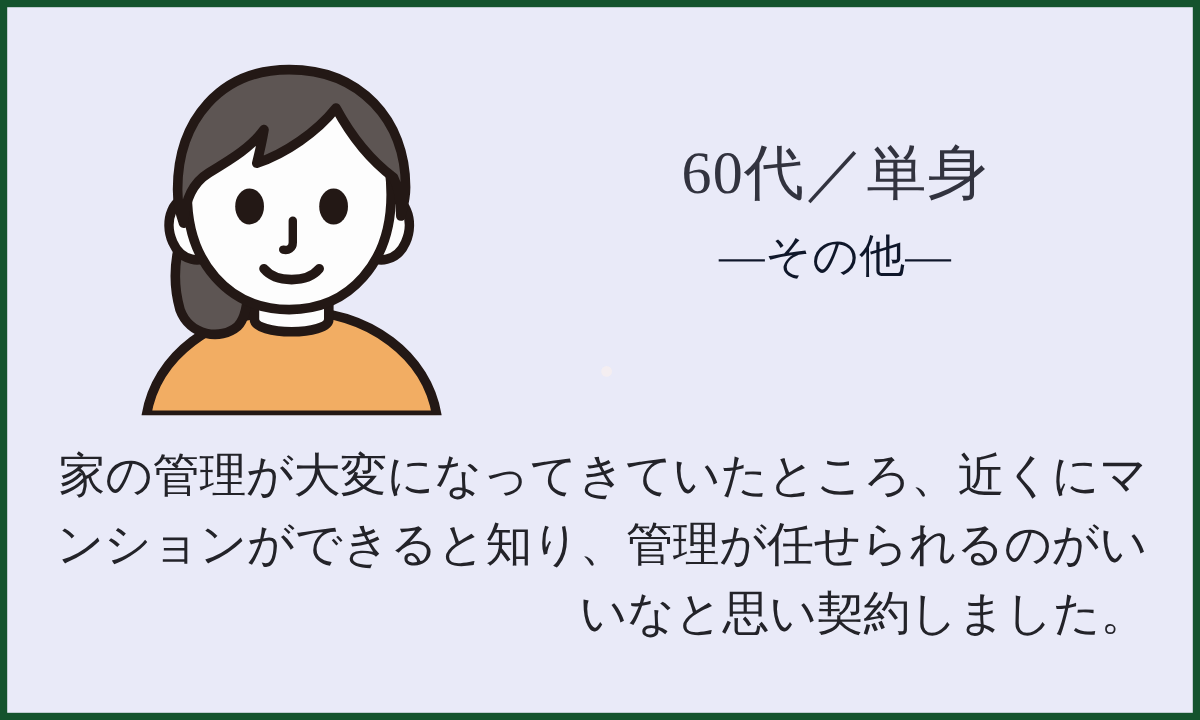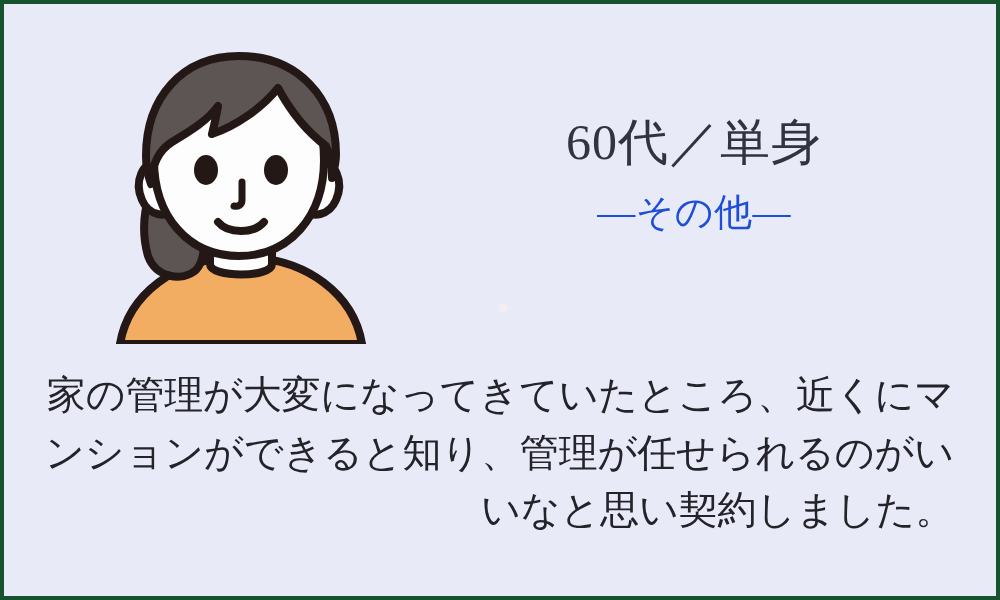--- a/index.html
+++ b/index.html
@@ -13,21 +13,21 @@
     overflow: hidden;
     font-family: "Liberation Serif", "DejaVu Serif", serif;
   }
 
   #card {
     position: relative;
     box-sizing: border-box;
     width: 1000px;
     height: 600px;
     background: #e9eaf8;
-    border: 4px solid #14532d;
+    border: 6px solid #14532d;
     overflow: hidden;
   }
 
   
   #top-region {
     position: absolute;
     left: 0;
     top: 0;
     width: 984px;
     height: 340px;
@@ -56,21 +56,21 @@
     color: #32333f;
     letter-spacing: 0.02em;
     font-weight: 400;
     white-space: nowrap;
   }
 
   #subtitle {
     margin-top: 22px;
     font-size: 38px;
     line-height: 1.1;
-    color: #1d4ed8;
+    color: #0f172a;
     letter-spacing: 0.01em;
     font-weight: 400;
     white-space: nowrap;
   }
 
   
   #body-text {
     position: absolute;
     left: 34px;
     top: 362px;

